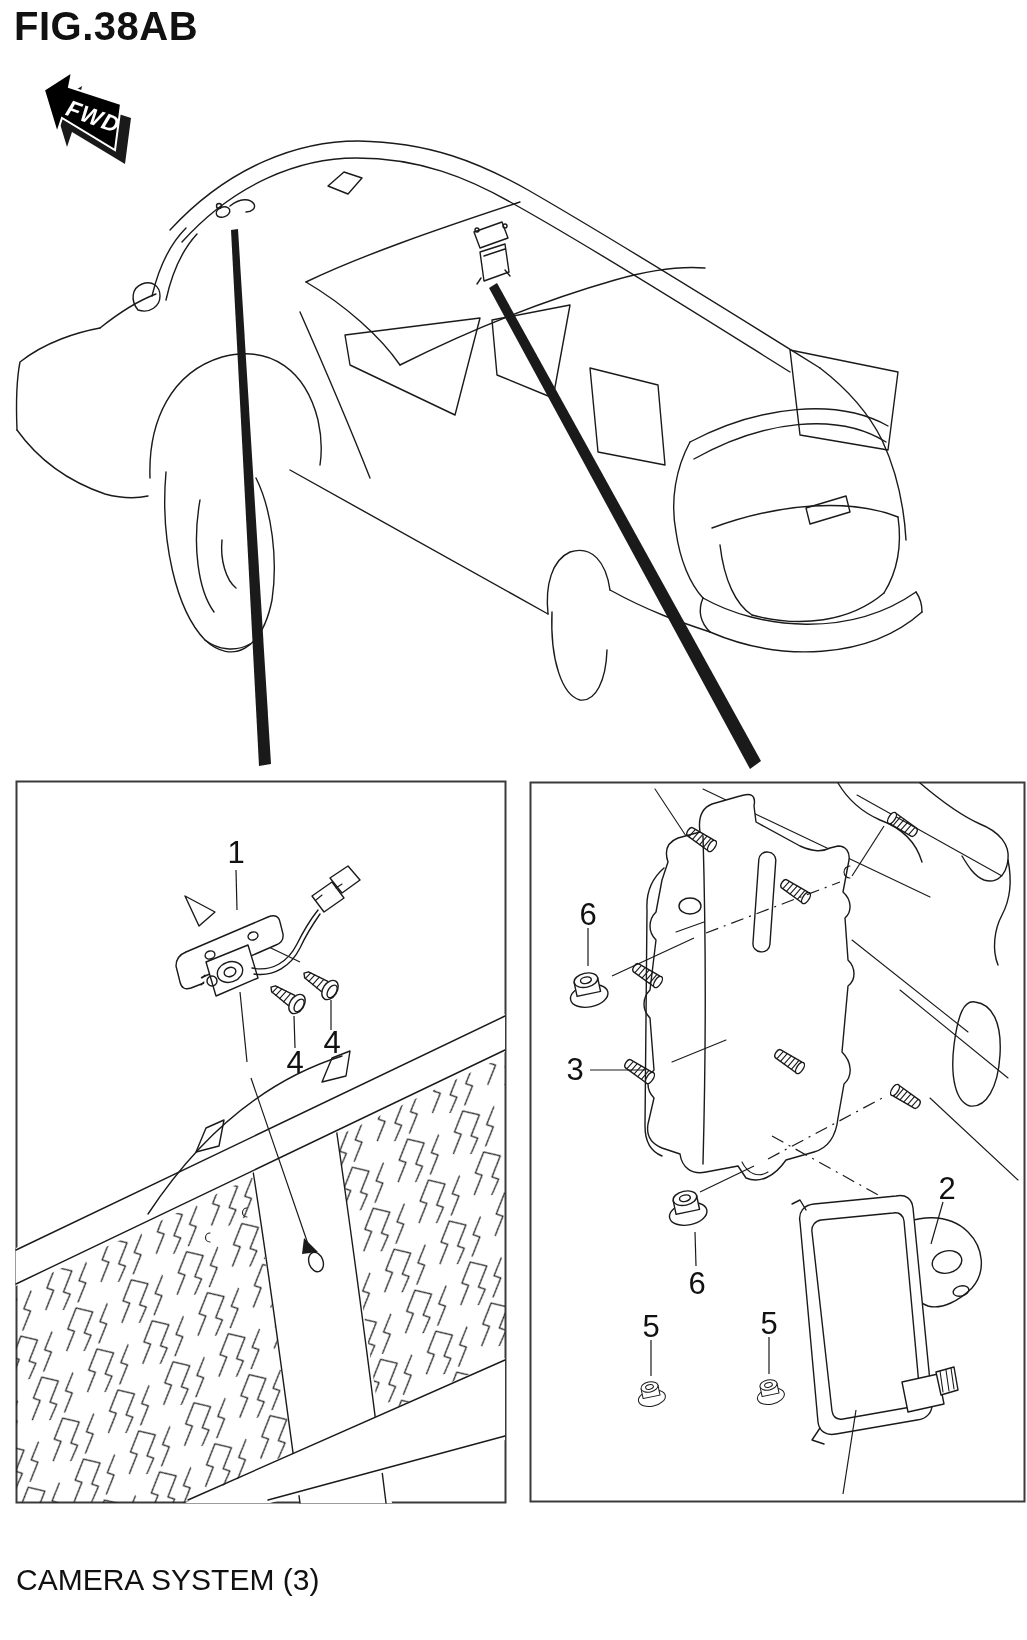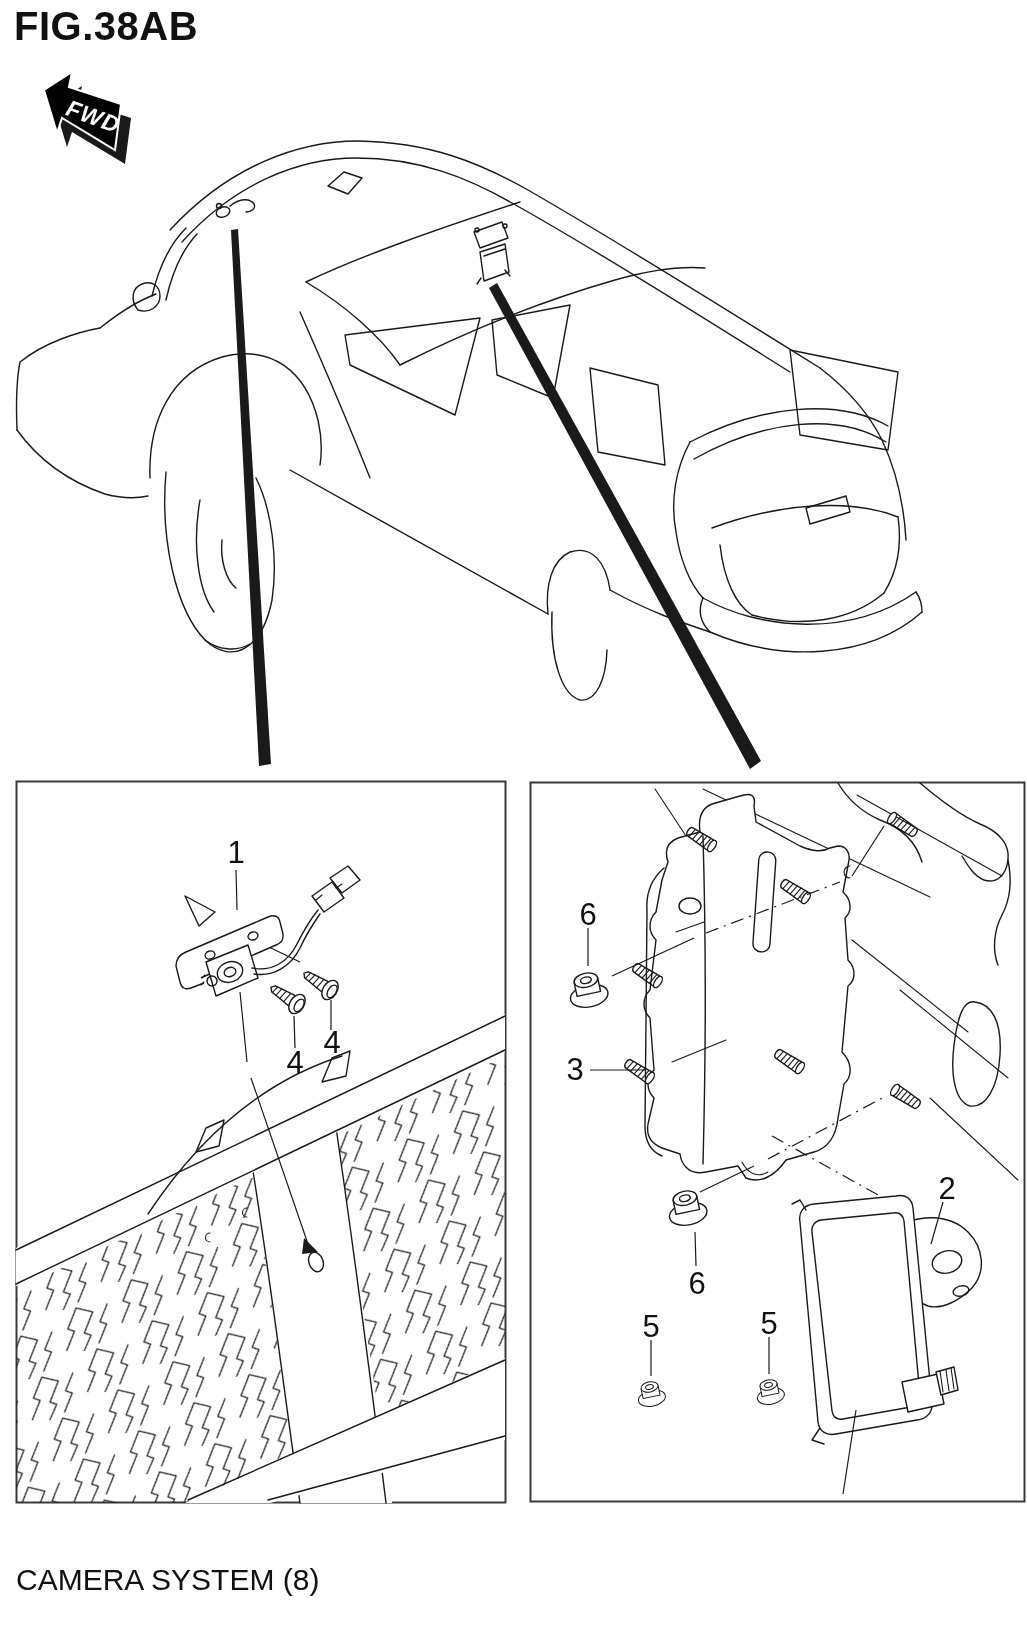--- a/index.html
+++ b/index.html
@@ -260,15 +260,15 @@
       <div class="overlay-label" style="left: 295px; top: 1063px;">4</div>
       <div class="overlay-label" style="left: 332px; top: 1043px;">4</div>
       <div class="overlay-label" style="left: 588px; top: 915px;">6</div>
       <div class="overlay-label" style="left: 575px; top: 1070px;">3</div>
       <div class="overlay-label" style="left: 697px; top: 1284px;">6</div>
       <div class="overlay-label" style="left: 651px; top: 1327px;">5</div>
       <div class="overlay-label" style="left: 769px; top: 1324px;">5</div>
       <div class="overlay-label" style="left: 947px; top: 1189px;">2</div>
     </div>
   <div id="footer">
-    <div>CAMERA SYSTEM (8)</div>
+    <div>CAMERA SYSTEM (3)</div>
   </div>
 </div>
 
 </body></html>

